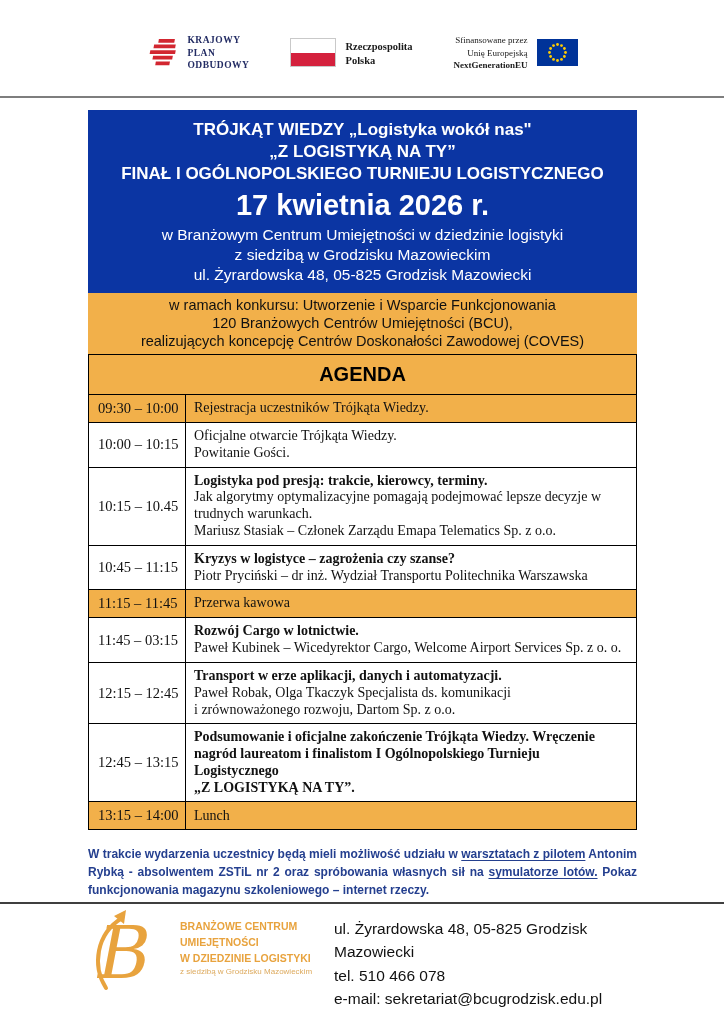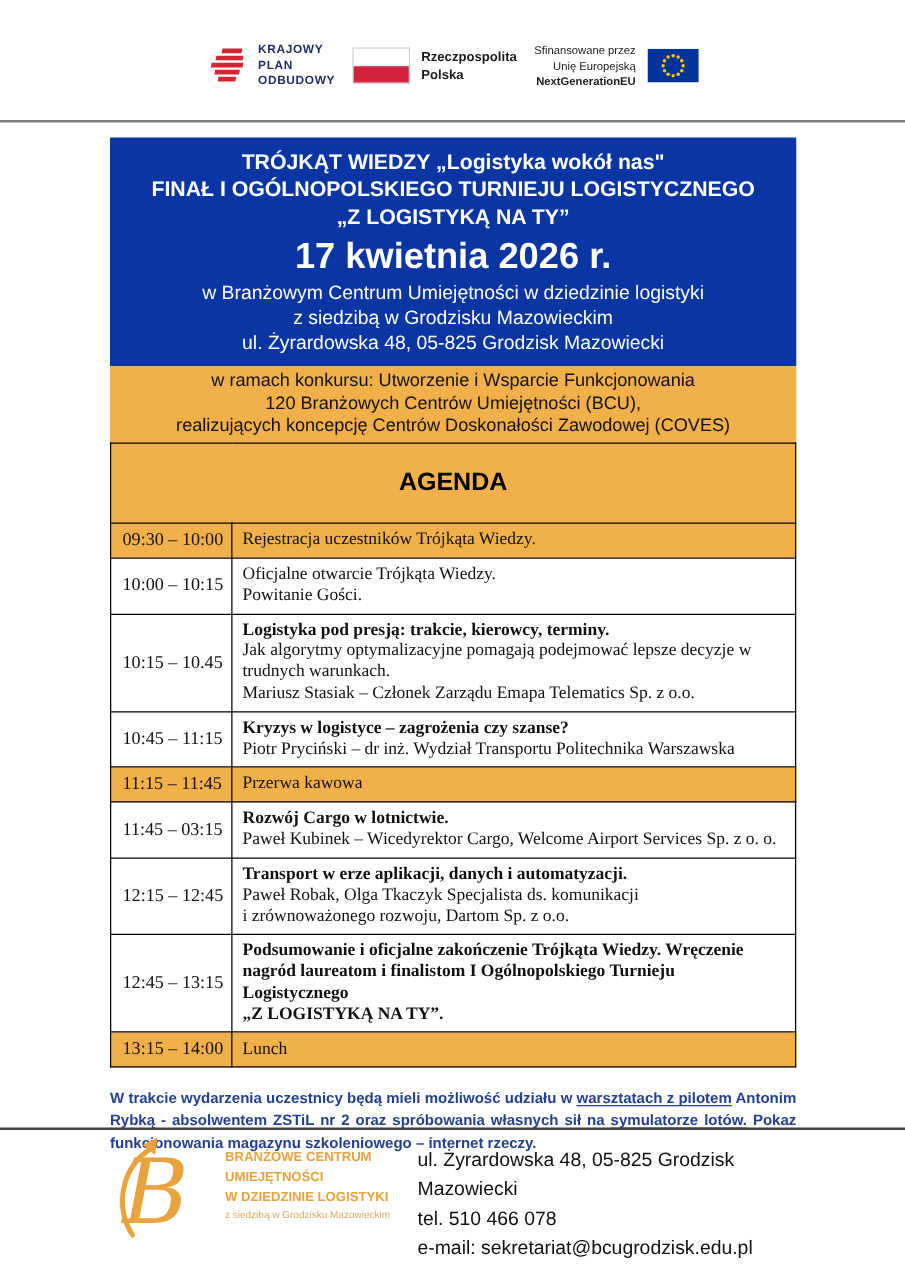--- a/index.html
+++ b/index.html
@@ -4,21 +4,21 @@
 <style>
   * { margin:0; padding:0; box-sizing:border-box; }
   html,body { background:#ffffff; }
   body {
     width:724px; height:1024px; position:relative; overflow:hidden;
     font-family:"Liberation Sans", sans-serif; color:#111;
   }
 
   
   .logo-strip{ position:absolute; top:34px; left:0; width:724px;
-    display:flex; justify-content:center; align-items:center; gap:14px; }
+    display:flex; justify-content:center; align-items:center; gap:41px;font-family:Liberation Serif, serif; }
   .kpo{ display:flex; align-items:center; gap:7px; }
   .kpo-text{ color:var(--kpo-navy,#232C64); font-weight:bold; font-size:9.5px;
     line-height:1.3; letter-spacing:.5px; }
   .pl{ display:flex; align-items:flex-end; gap:9px; }
   .pl-flag{ width:46px; height:29px; border:1px solid #c9c9c9; flex:none; }
   .pl-flag .w{ height:50%; background:#fff; }
   .pl-flag .r{ height:50%; background:var(--flag-red,#D4213D); }
   .pl-text{ font-weight:bold; font-size:10.5px; color:#1a1a1a; line-height:1.3; }
   .eu{ display:flex; align-items:center; gap:9px; }
   .eu-text{ text-align:right; font-size:9px; color:#1a1a1a; line-height:1.4; }
@@ -40,21 +40,21 @@
   .banner .date{ font-weight:bold; font-size:29px; line-height:1.2; margin:3px 0 2px; }
   .banner .v{ font-size:15.5px; line-height:1.28; }
 
   .contest{ background:var(--accent-orange,#F2B04A); color:#111; text-align:center;
     font-size:14.5px; line-height:1.25; padding:3px 4px 4px; }
 
   table.agenda{ width:100%; border-collapse:collapse;
     font-family:"Liberation Serif", serif; font-size:14px; color:#111; }
   table.agenda td{ border:1.5px solid #000; }
   .agenda-title{ background:var(--accent-orange,#F2B04A); color:#000; text-align:center;
-    font-family:"Liberation Sans", sans-serif; font-weight:bold; font-size:20px; padding:20px; }
+    font-family:"Liberation Sans", sans-serif; font-weight:bold; font-size:20px; padding:8px; }
   .time-cell{ width:97px; padding:5px 4px 5px 9px; vertical-align:middle;
     white-space:nowrap; font-size:14.5px; }
   .desc-cell{ padding:5px 8px; vertical-align:middle; line-height:1.2; }
   .desc-cell .b{ font-weight:bold; }
   tr.hl td{ background:var(--accent-orange,#F2B04A); }
 
   .note{ margin-top:15px; color:var(--note-navy,#243F8F); font-weight:bold;
     font-size:12px; line-height:1.5; text-align:justify; }
   .note .u{ text-decoration:underline; text-underline-offset:2px; }
 
@@ -126,22 +126,22 @@
     </svg>
   </div>
 </div>
 
 <div class="top-rule"></div>
 
 <div class="main-col">
 
   <div class="banner">
     <div class="t">TRÓJKĄT WIEDZY „Logistyka wokół nas"</div>
+    <div class="t">„Z LOGISTYKĄ NA TY”</div>
     <div class="t">FINAŁ I OGÓLNOPOLSKIEGO TURNIEJU LOGISTYCZNEGO</div>
-    <div class="t">„Z LOGISTYKĄ NA TY”</div>
     <div class="date">17 kwietnia 2026 r.</div>
     <div class="v">w Branżowym Centrum Umiejętności w dziedzinie logistyki</div>
     <div class="v">z siedzibą w Grodzisku Mazowieckim</div>
     <div class="v">ul. Żyrardowska 48, 05-825 Grodzisk Mazowiecki</div>
   </div>
 
   <div class="contest">
     <div>w ramach konkursu: Utworzenie i Wsparcie Funkcjonowania</div>
     <div>120 Branżowych Centrów Umiejętności (BCU),</div>
     <div>realizujących koncepcję Centrów Doskonałości Zawodowej (COVES)</div>

